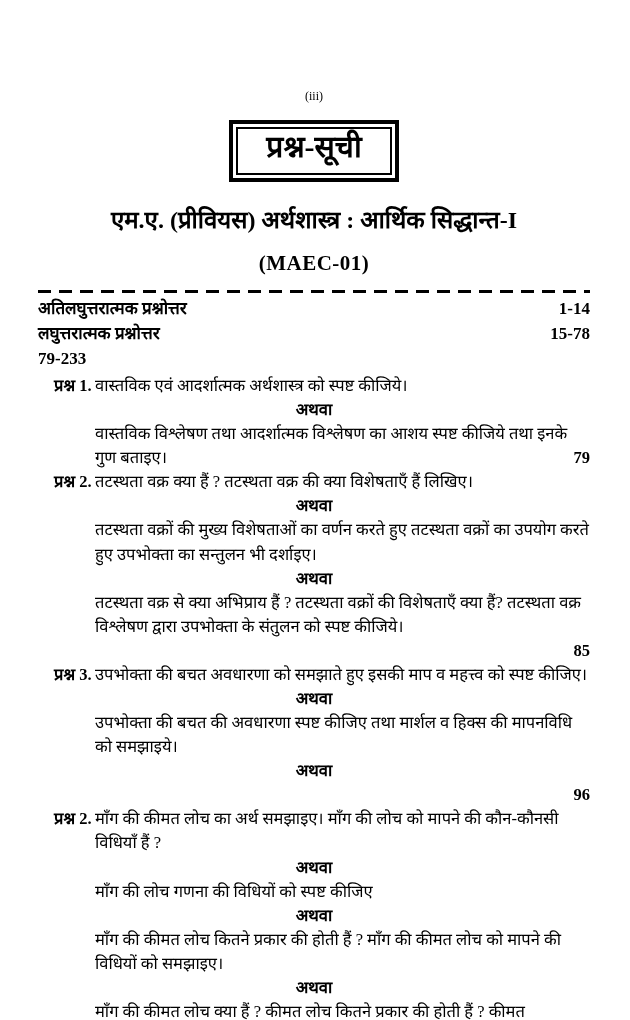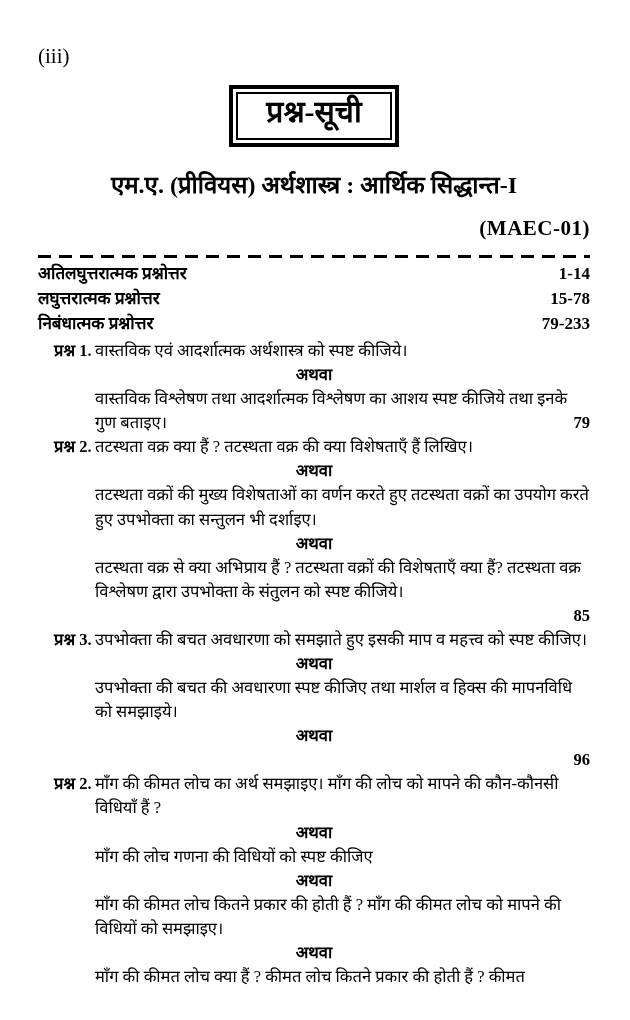--- a/index.html
+++ b/index.html
@@ -14,23 +14,24 @@
     color: #000;
     font-family: "Liberation Serif", "DejaVu Serif", serif;
   }
   .page {
     box-sizing: border-box;
     width: 630px;
     height: 1020px;
     padding: 44px 40px 0 38px;
   }
   .folio {
-    text-align: left;
-    font-size: 21px;
+    text-align: center;
+    font-size: 12px;
     margin-bottom: 16px;
+    margin-top: 45px;
   }
   .title-box-outer {
     width: max-content;
     margin: 0 auto 20px auto;
     border: 4px solid #000;
     padding: 3px;
   }
   .title-box-inner {
     border: 2px solid #000;
     padding: 0 28px 8px 28px;
@@ -41,21 +42,21 @@
     font-weight: bold;
     line-height: 1.2;
   }
   .subtitle {
     text-align: center;
     font-weight: bold;
     font-size: 24px;
     margin: 14px 0 0 0;
   }
   .course-code {
-    text-align: right;
+    text-align: center;
     font-weight: bold;
     font-size: 21px;
     margin: 16px 0 14px 0;
     letter-spacing: 0.5px;
     font-family: "Liberation Serif", "DejaVu Serif", serif;
   }
   .dashed-rule {
     height: 3px;
     background: repeating-linear-gradient(90deg, #000 0 13px, transparent 13px 21px);
     margin: 6px 0 4px 0;
@@ -130,21 +131,20 @@
   <div class="toc">
     <div class="toc-row">
       <span>अतिलघुत्तरात्मक प्रश्नोत्तर</span>
       <span>1-14</span>
     </div>
     <div class="toc-row">
       <span>लघुत्तरात्मक प्रश्नोत्तर</span>
       <span>15-78</span>
     </div>
     <div class="toc-row">
-      <span>निबंधात्मक प्रश्नोत्तर</span>
       <span>79-233</span>
     </div>
   </div>
 
   <div class="questions">
 
     <div class="question">
       <span class="q-label">प्रश्न 1.</span>
       <p class="q-text">वास्तविक एवं आदर्शात्मक अर्थशास्त्र को स्पष्ट कीजिये।</p>
       <p class="or">अथवा</p>

